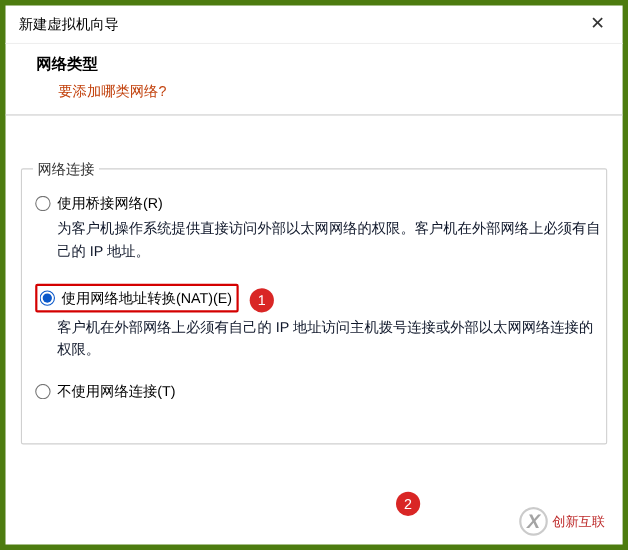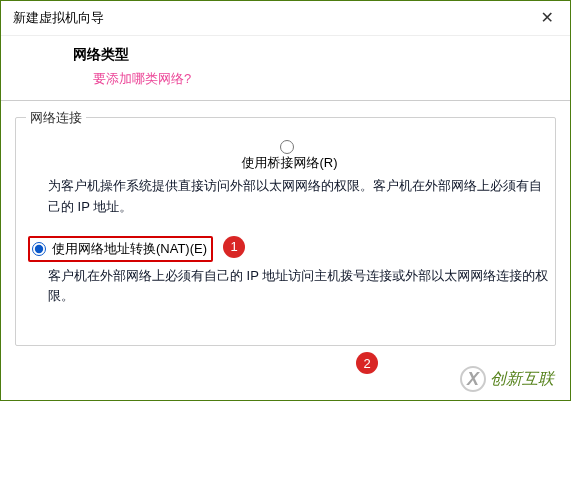--- a/index.html
+++ b/index.html
@@ -10,22 +10,22 @@
     body {
       font-family: "Microsoft YaHei", "SimSun", sans-serif;
       font-size: 13px;
       background: #fff;
       width: 571px;
       height: 504px;
       position: relative;
     }
     .dialog {
       width: 571px;
-      height: 401px;
-      border: 1px solid #4d7c0f;
+      height: 500px;
+      border: 5px solid #4d7c0f;
       background: #fff;
       position: relative;
     }
     .titlebar {
       display: flex;
       align-items: center;
       justify-content: space-between;
       padding: 8px 12px;
       border-bottom: 1px solid #eee;
     }
@@ -35,63 +35,62 @@
     }
     .close-btn {
       font-size: 16px;
       line-height: 1;
       cursor: pointer;
       padding: 0 4px;
       color: #333;
     }
     .header-section {
       padding: 10px 28px 12px 28px;
-      margin-left: 44px;
     }
     .header-title {
       font-weight: bold;
       font-size: 14px;
       color: #000;
       margin-bottom: 6px;
     }
     .header-subtitle {
       font-size: 13px;
-      color: #ec4899;
+      color: #c2410c;
       padding-left: 20px;
     }
     .divider {
       border-top: 1px solid #ccc;
       margin: 0;
     }
     .content {
       padding: 16px 14px 0 14px;
     }
     .groupbox {
       border: 1px solid #d0d0d0;
       border-radius: 2px;
       padding: 14px 4px 20px 12px;
       position: relative;
+      margin-top: 32px;
     }
     .groupbox-title {
       position: absolute;
       top: -9px;
       left: 10px;
       background: #fff;
       padding: 0 4px;
       font-size: 13px;
       color: #333;
     }
     .radio-row {
       display: flex;
       align-items: center;
       margin-top: 10px;
     }
     .radio-row:first-of-type {
       margin-top: 8px;
-      flex-direction: column;
     }
     .radio-input {
       width: 14px;
       height: 14px;
       margin-right: 6px;
       accent-color: #0a58ca;
     }
     .radio-label {
       font-size: 13px;
       color: #000;
@@ -102,21 +101,21 @@
       color: #0f172a;
       margin-left: 20px;
       margin-top: 4px;
       line-height: 1.6;
     }
     .option-block {
       margin-bottom: 18px;
     }
     .highlighted-row {
       display: inline-flex;
-      align-items: flex-start;
+      align-items: flex-end;
     }
     .highlighted-box {
       border: 2px solid #d40000;
       border-radius: 2px;
       display: inline-flex;
       align-items: center;
       padding: 2px 4px 2px 2px;
     }
     .badge {
       display: inline-flex;
@@ -151,23 +150,22 @@
       border-radius: 50%;
       display: flex;
       align-items: center;
       justify-content: center;
       font-size: 18px;
       color: #a0a0a0;
       font-style: italic;
       font-weight: bold;
     }
     .watermark-text {
-      font-size: 16px;
-      color: #4d7c0f;
-      font-style: italic;
+      font-size: 12px;
+      color: #b91c1c;
     }
   </style>
 </head>
 <body>
 
 <div class="dialog">
 
   <div class="titlebar">
     <span class="title-text">新建虚拟机向导</span>
     <span class="close-btn">✕</span>
@@ -197,20 +195,26 @@
           <span class="highlighted-box">
             <input type="radio" name="net" class="radio-input" checked="" style="">
             <label class="radio-label">使用网络地址转换(NAT)(E)</label>
           </span>
           <span class="badge">1</span>
         </div>
         <div class="radio-desc">客户机在外部网络上必须有自己的 IP 地址访问主机拨号连接或外部以太网网络连接的权限。</div>
       </div>
 
 
+      <div class="option-block">
+        <div class="radio-row">
+          <input type="radio" name="net" class="radio-input" style="">
+          <label class="radio-label">不使用网络连接(T)</label>
+        </div>
+      </div>
 
     </div>
   </div>
 
   <span class="badge badge-bottom">2</span>
 
   <div class="watermark">
     <span class="watermark-icon">X</span>
     <span class="watermark-text">创新互联</span>
   </div>

